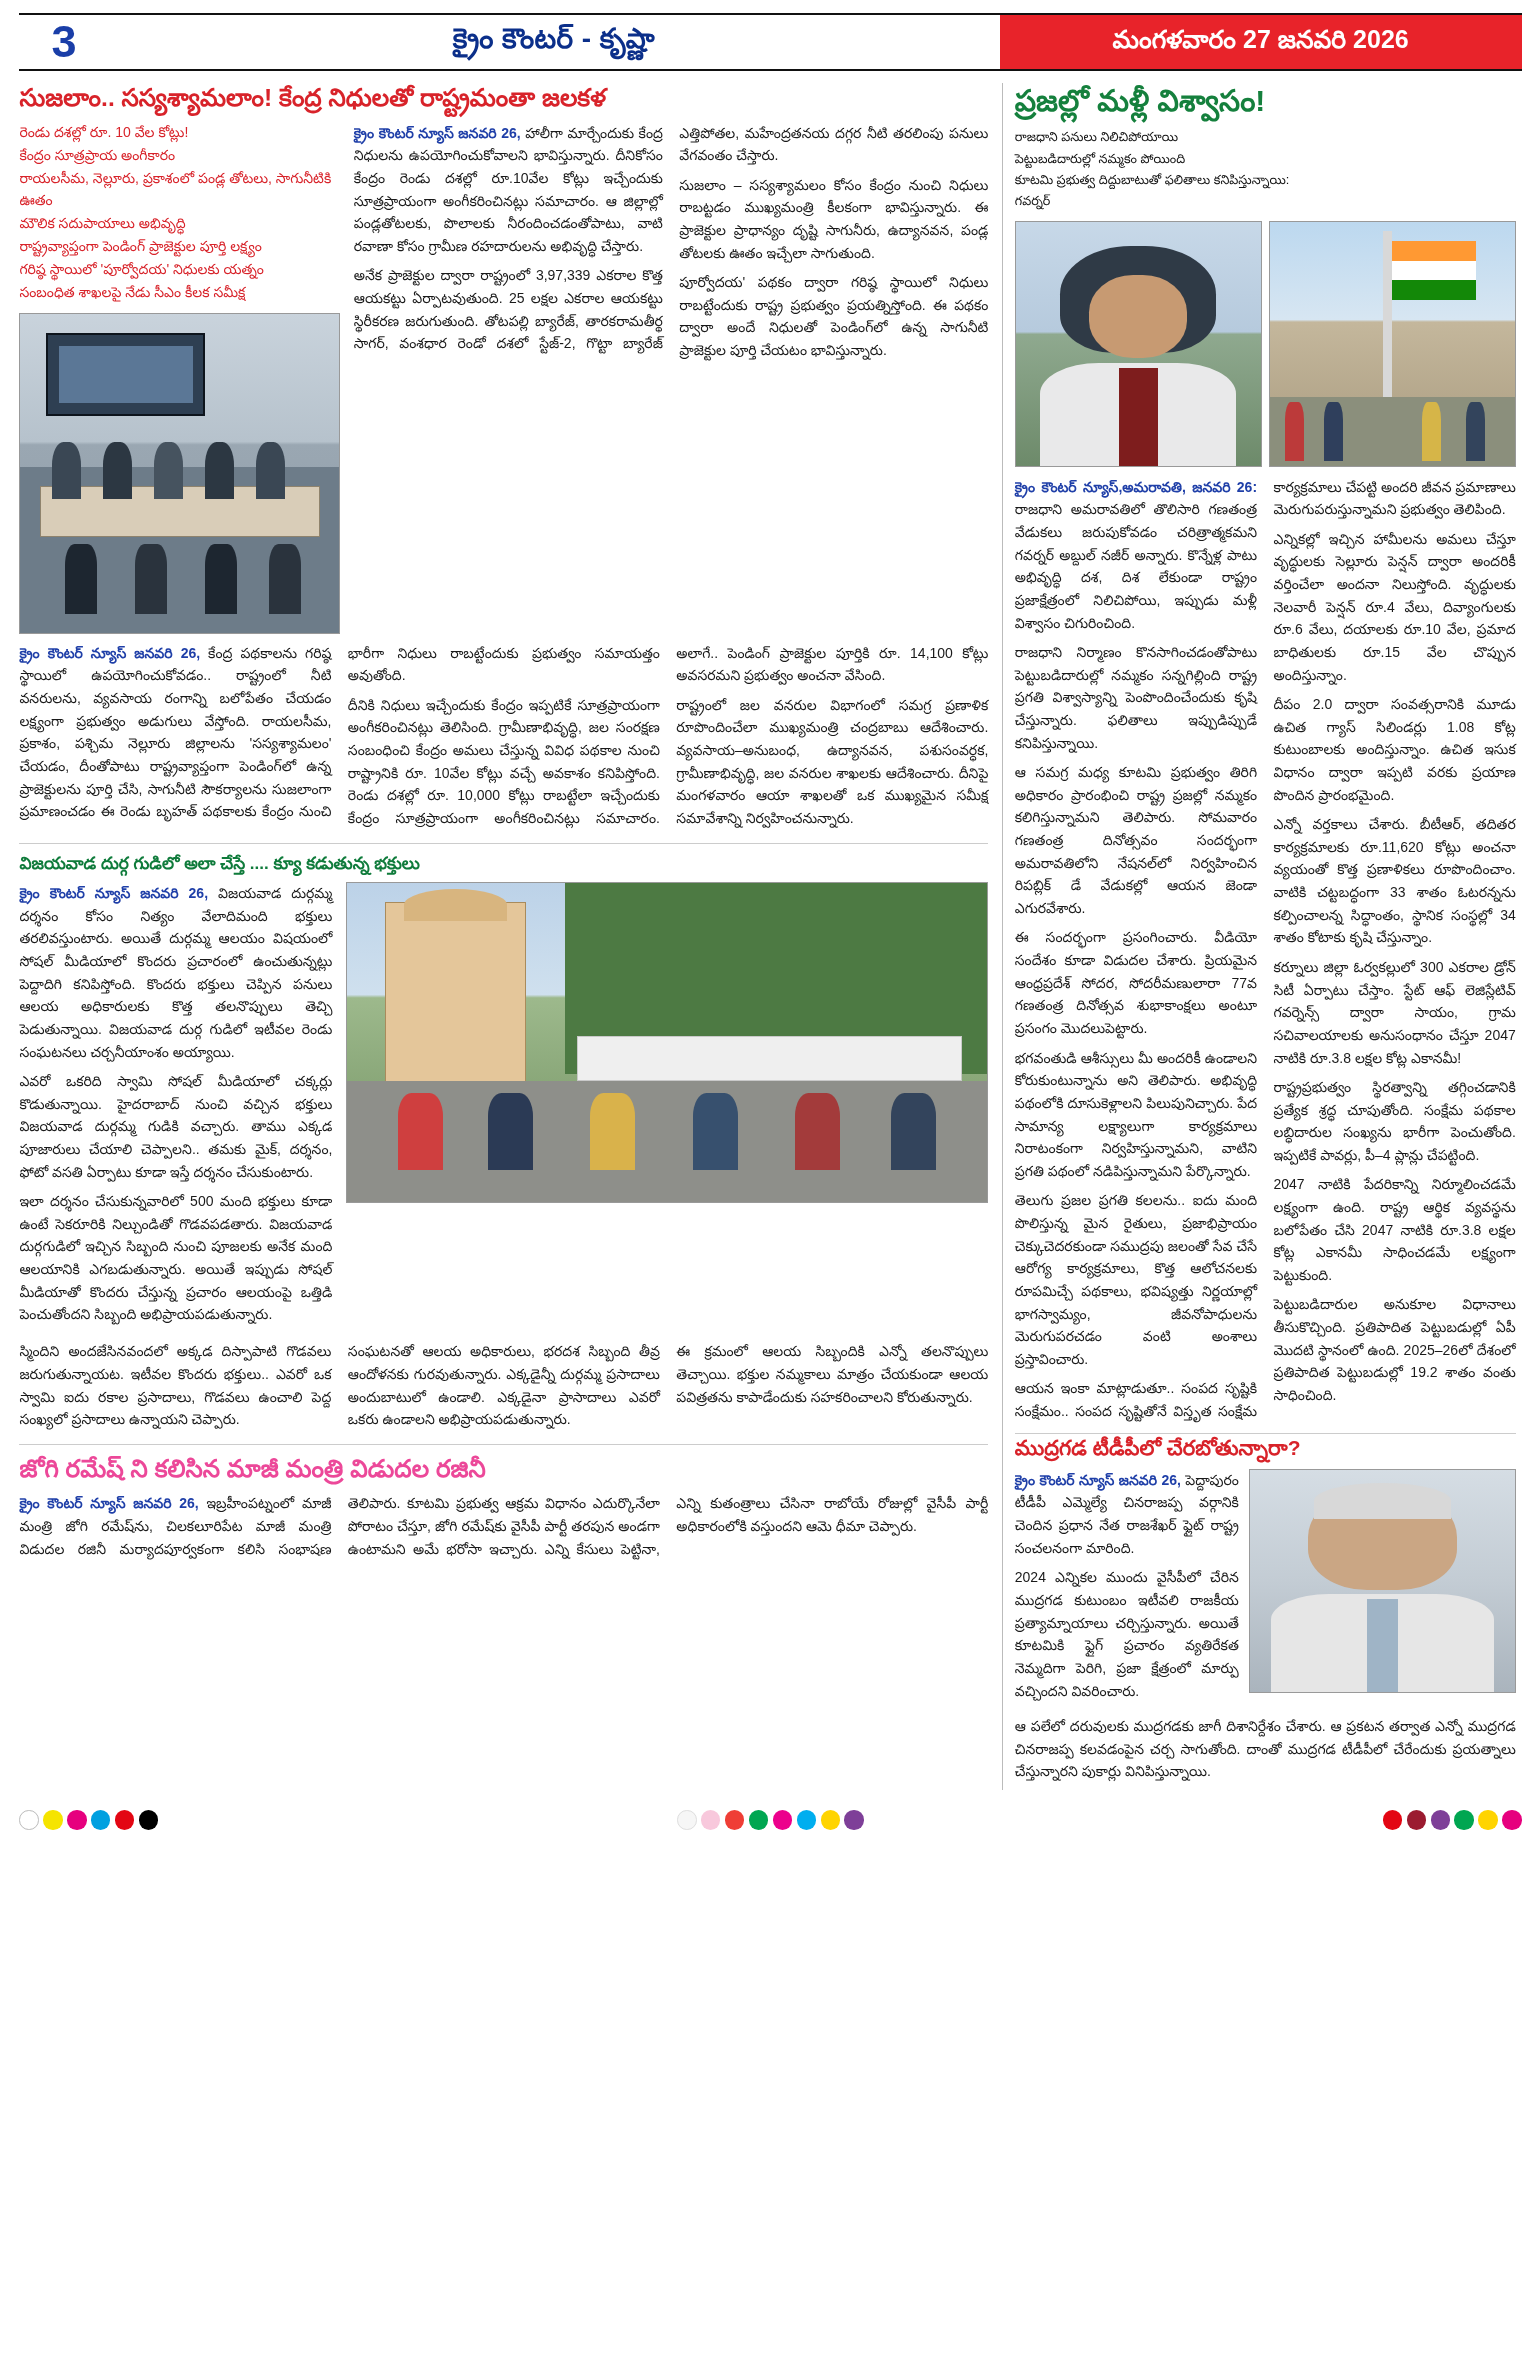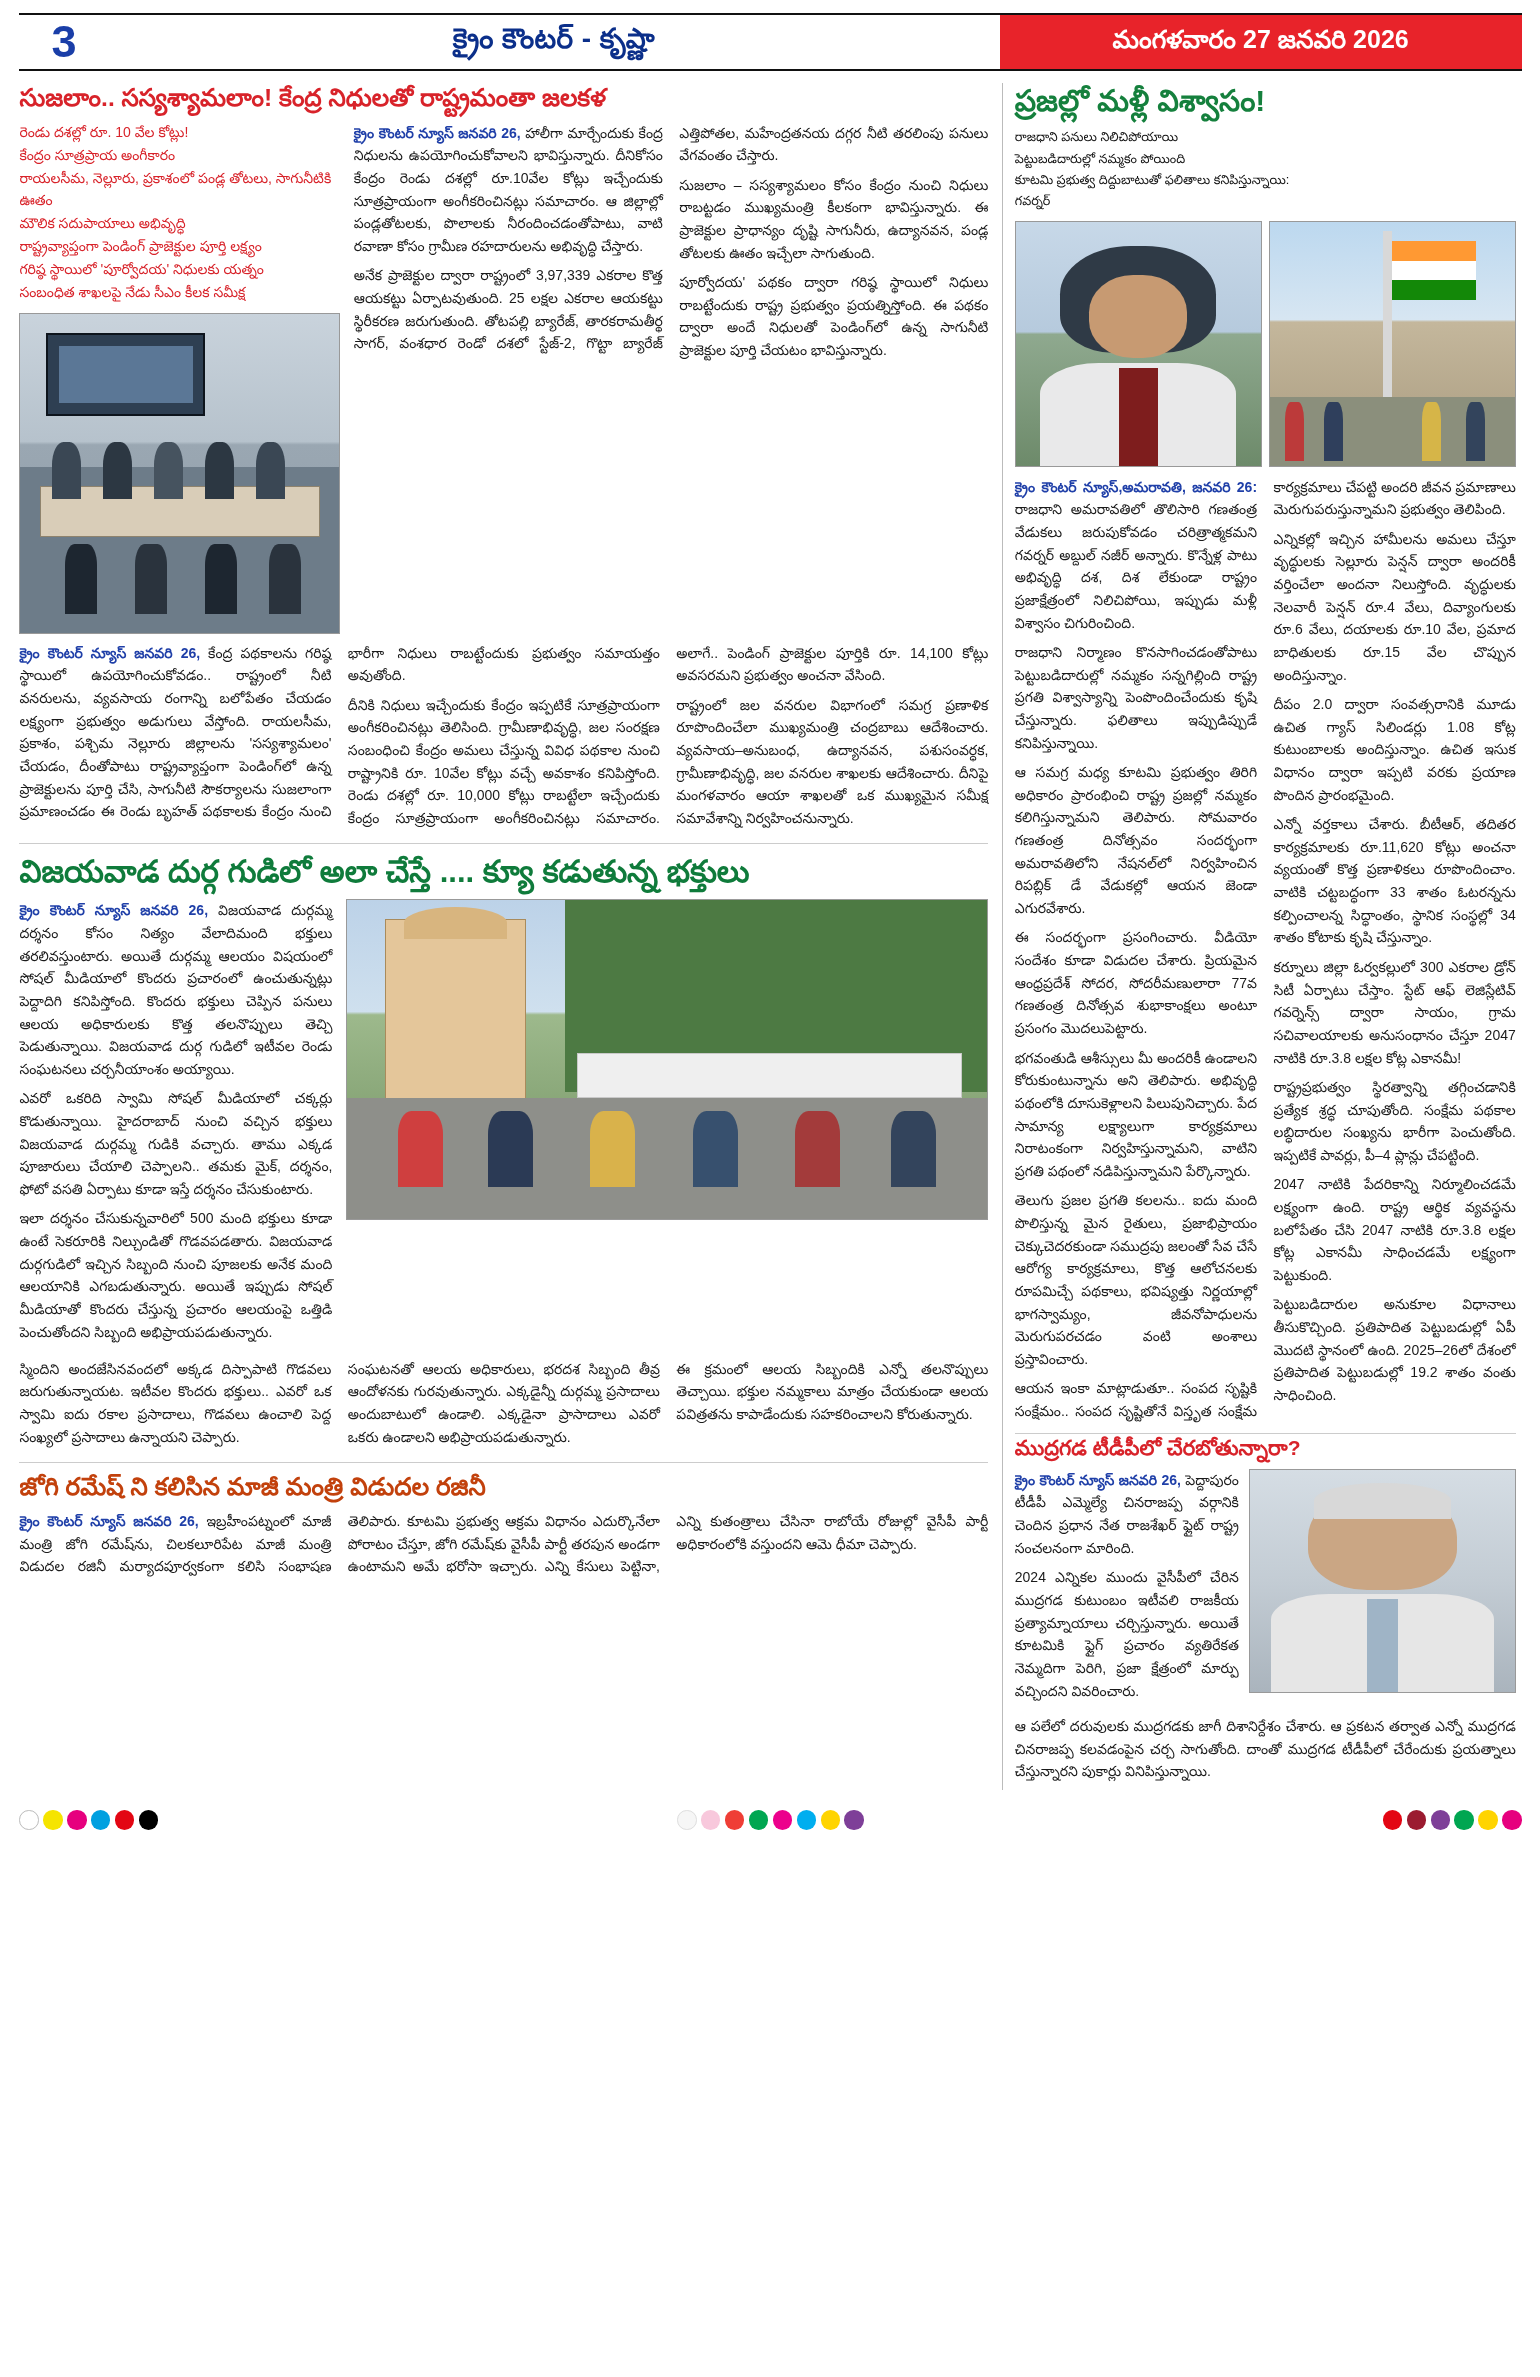--- a/index.html
+++ b/index.html
@@ -74,29 +74,29 @@
   
   .headline-red {
     color: #d8232a;
     font-size: 24.6px;
     font-weight: 700;
     line-height: 1.25;
     margin: 0 0 7.5px 0;
   }
   .headline-green {
     color: #0f7b3b;
-    font-size: 31px;
+    font-size: 17px;
     font-weight: 700;
     line-height: 1.25;
     margin: 13.4px 0 7.5px 0;
     border-top: 1.5px solid #ccc;
     padding-top: 9px;
   }
   .headline-blue {
-    color: #c2410c;
+    color: #ec4899;
     font-size: 24.6px;
     font-weight: 700;
     line-height: 1.25;
     margin: 13.4px 0 7.5px 0;
     border-top: 1.5px solid #ccc;
     padding-top: 9px;
   }
   .headline-right {
     color: #15803d;
     font-size: 30px;

